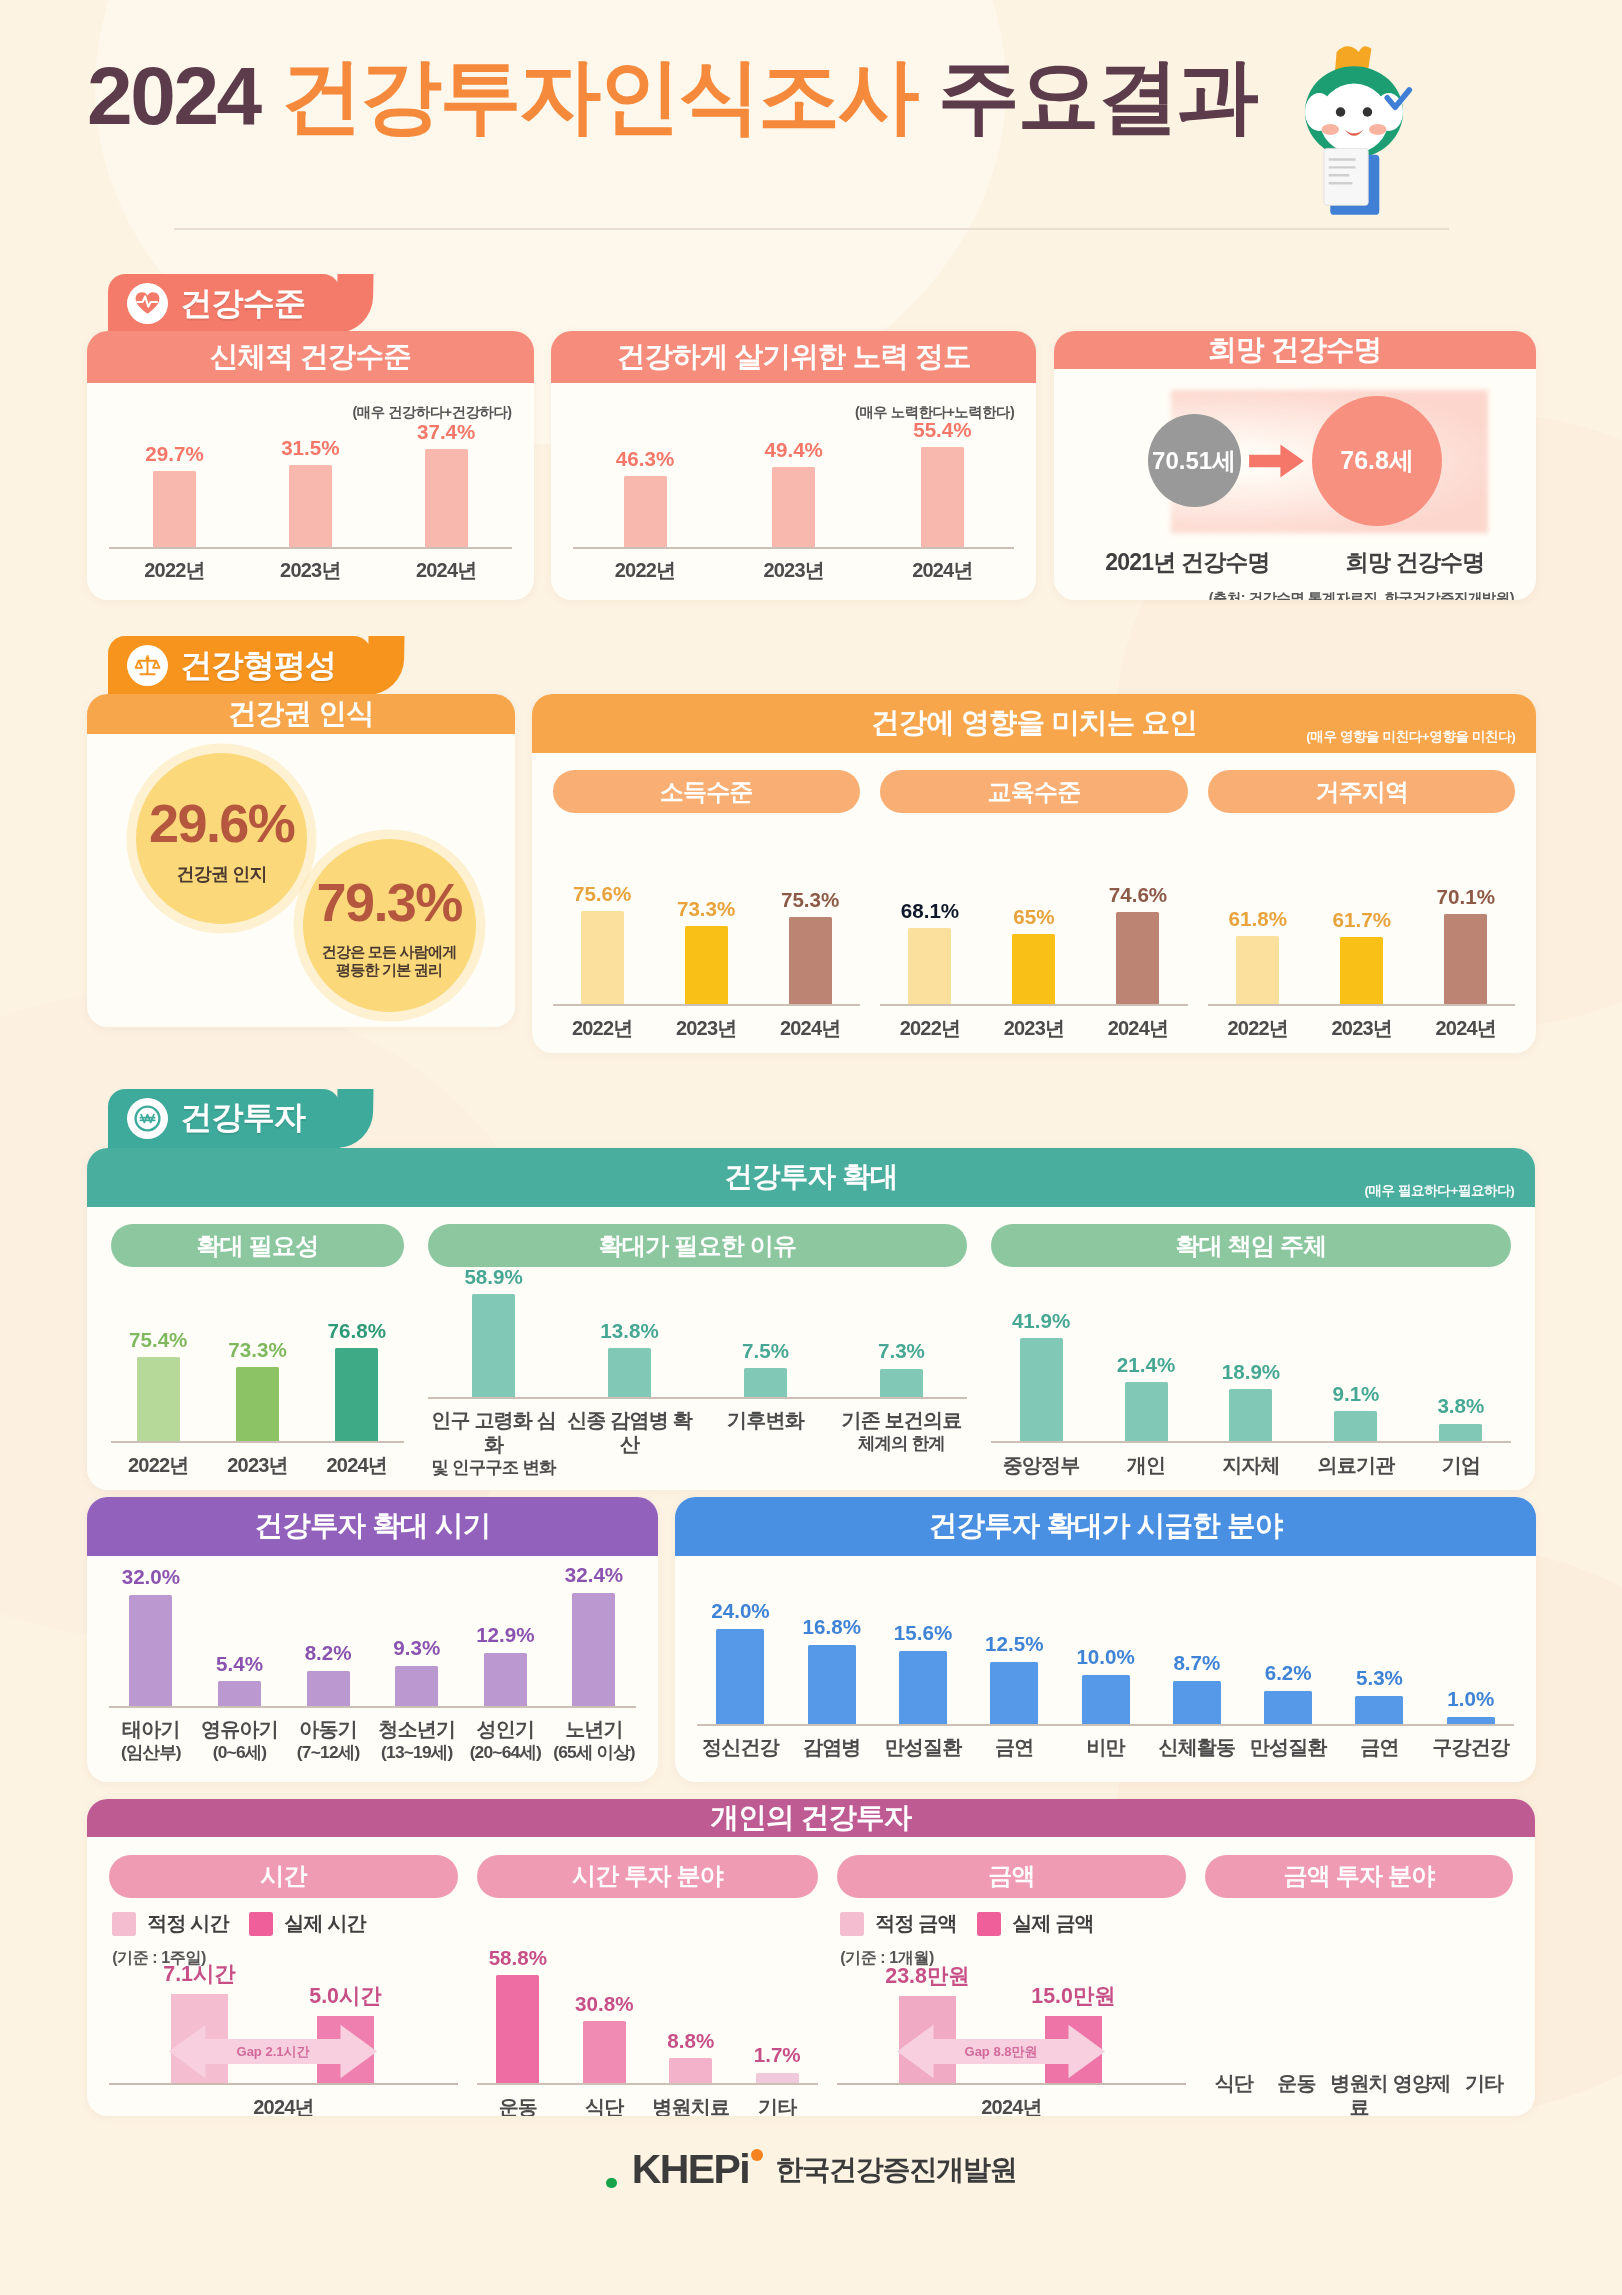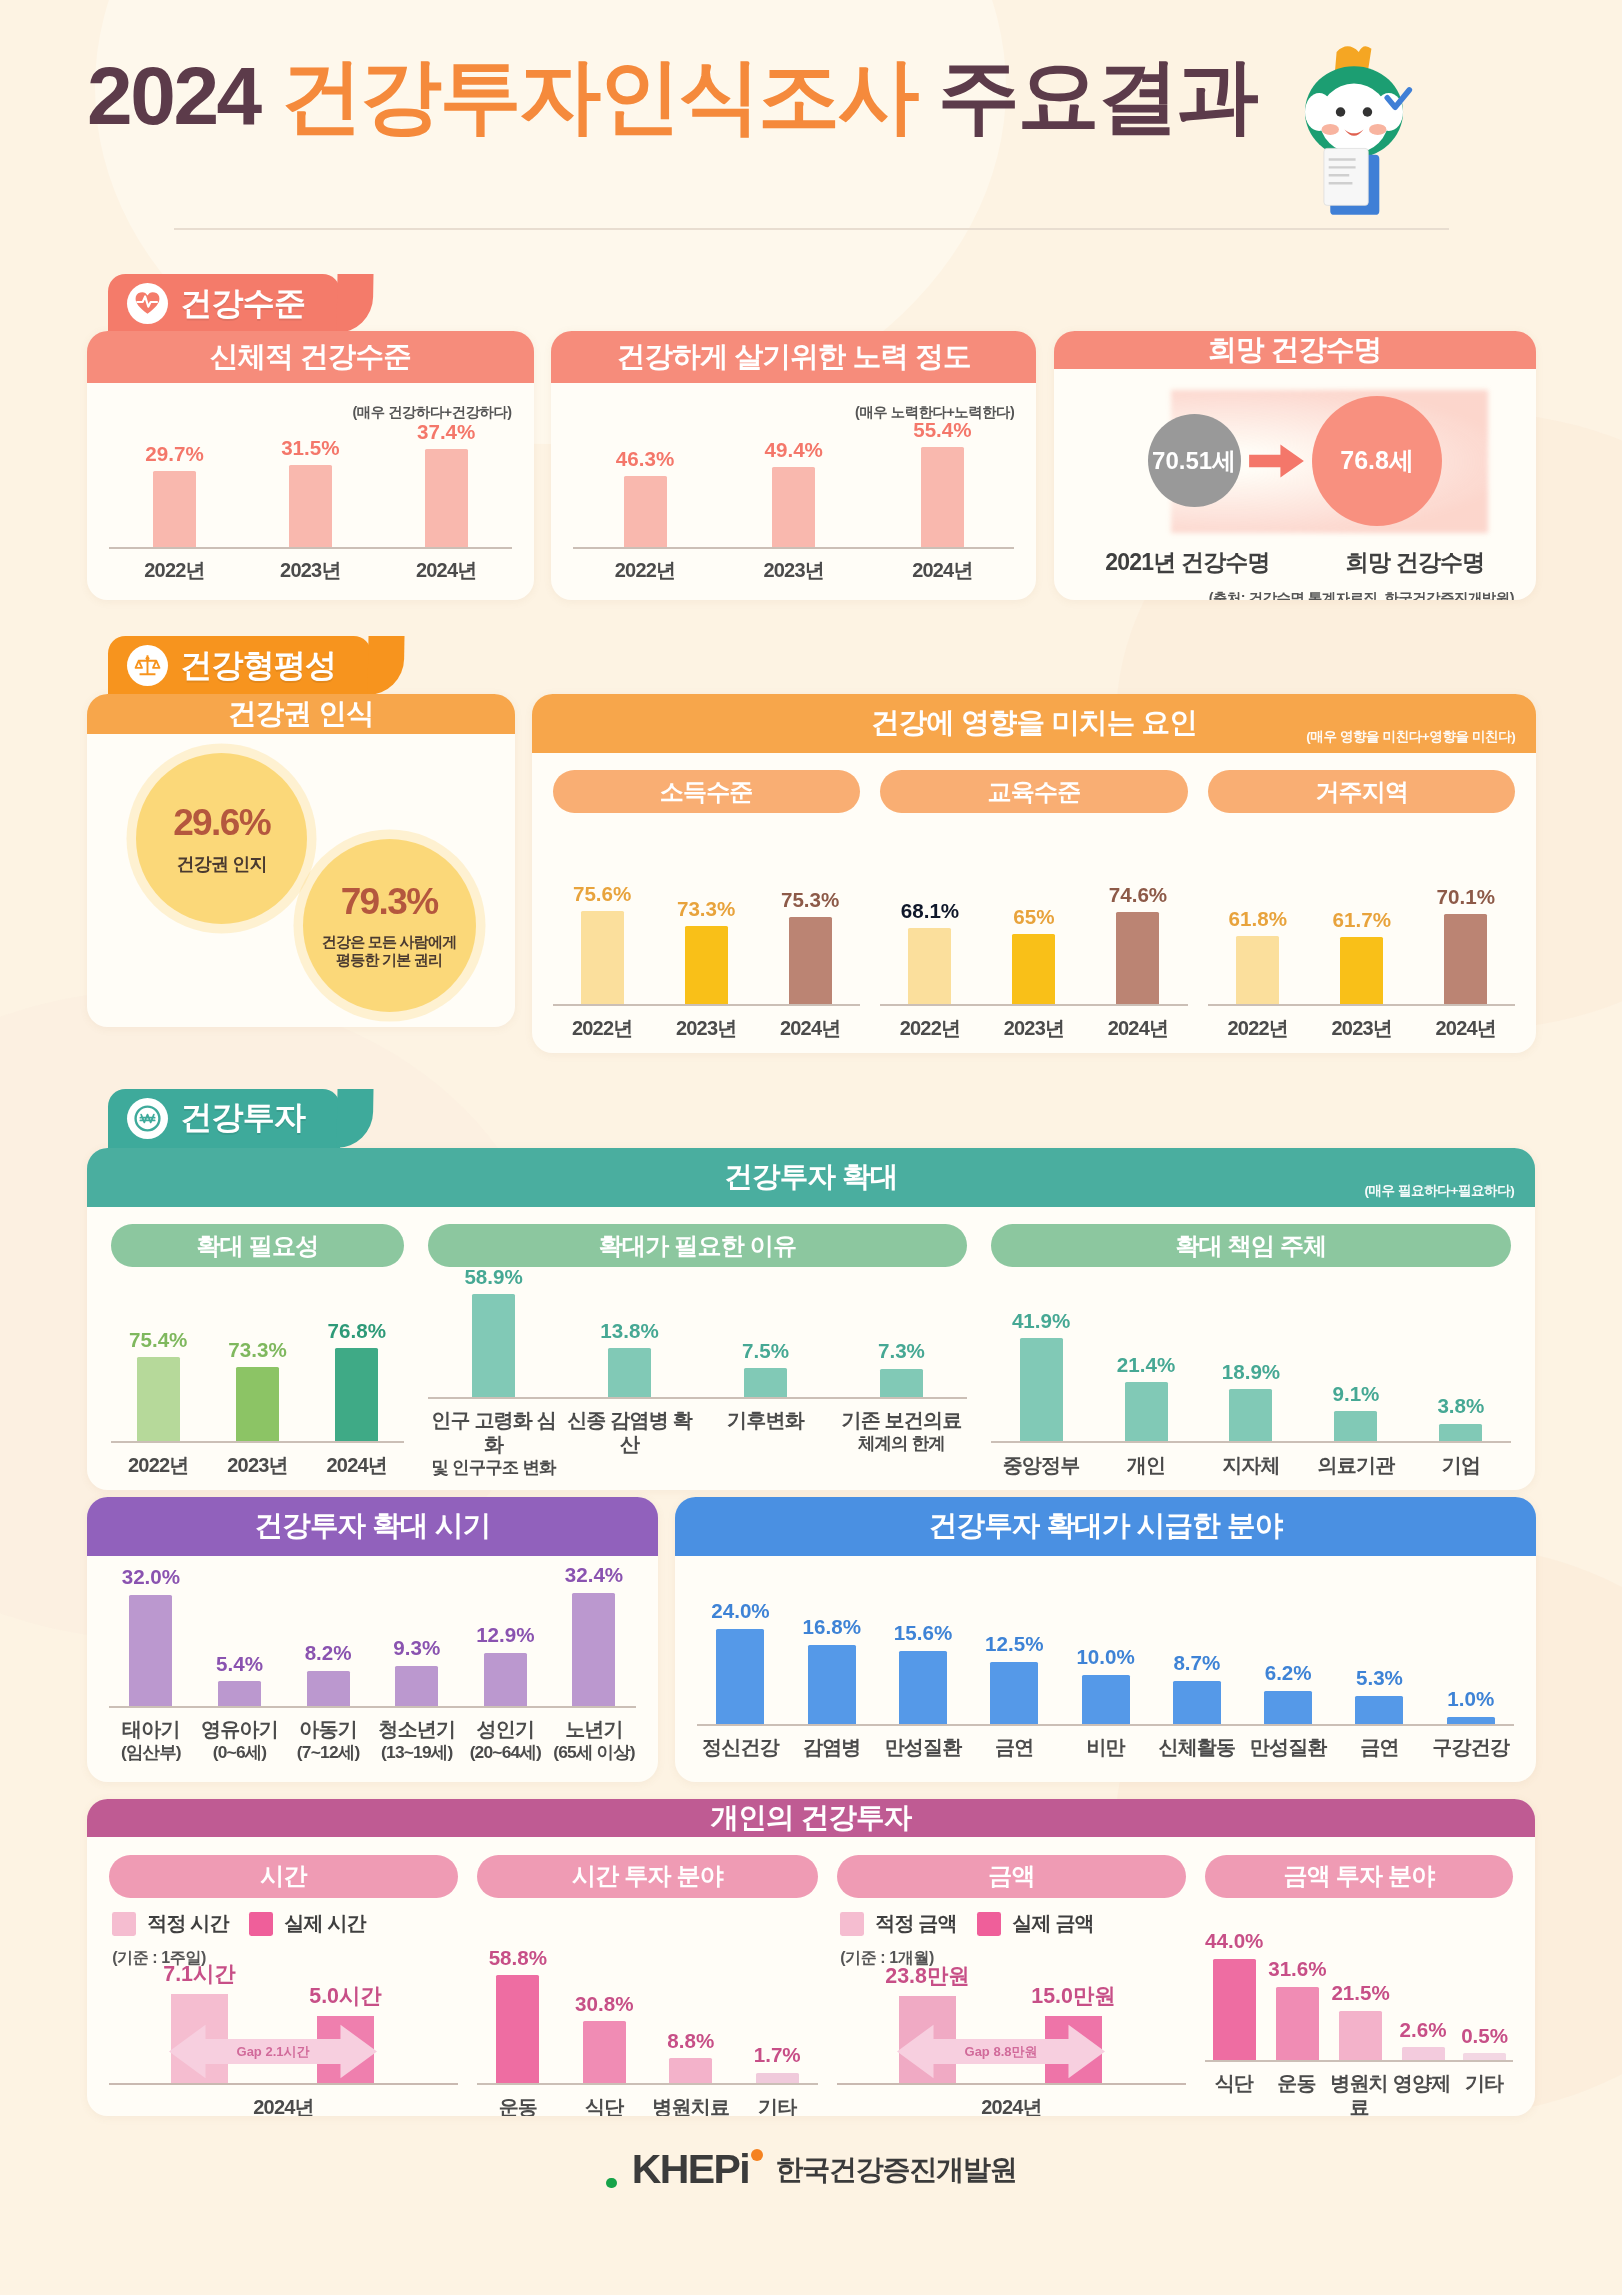--- a/index.html
+++ b/index.html
@@ -122,21 +122,21 @@
   .life-labels div { font-size: 23px; font-weight: bold; color: #3f3f3f; letter-spacing: -0.8px; }
   .src { text-align: right; font-size: 14.3px; font-weight: bold; color: #555; margin-top: 11px; letter-spacing: -0.4px; }
 
   
   .bubbles { position: relative; height: 261px; }
   .bub {
     position: absolute; border-radius: 50%; background: #fbd879;
     display: flex; flex-direction: column; align-items: center; justify-content: center;
     box-shadow: 0 0 0 9.5px rgba(251,216,121,.3);
   }
-  .bub .big { font-size: 37px; font-weight: bold; color: #b4573e; letter-spacing: -1.6px; }
+  .bub .big { font-size: 54px; font-weight: bold; color: #b4573e; letter-spacing: -1.6px; }
   .bub .cap { font-size: 18px; font-weight: bold; color: #4a3a30; text-align: center; line-height: 1.22; margin-top: 10px; letter-spacing: -0.8px; }
   .bub1 { left: 28.5px; top: 3.2px; width: 171px; height: 171px; }
   .bub2 { left: 195px; top: 89px; width: 173px; height: 173px; }
   .bub .cap.sm { font-size: 15px; }
 
   
   .gapchart { position: relative; }
   .gapplot { position: relative; height: 198px; border-bottom: 2.4px solid #c9b9b1; }
   .gbar { position: absolute; bottom: 0; width: 57px; }
   .gbar .lbl { position: absolute; bottom: 100%; left: 50%; transform: translateX(-50%); margin-bottom: 6.3px; font-size: 21.4px; font-weight: bold; color: #c74f87; white-space: nowrap; }
@@ -734,42 +734,20 @@
               </div>
               <div class="xlabels" style="justify-content:center">
                 <span class="xlab" style="flex:none">2024년</span>
               </div>
             </div>
           </div>
 
           <div style="flex:1;display:flex;flex-direction:column">
             <div class="pill pill-pink">금액 투자 분야</div>
             <div class="chart" style="flex:1;justify-content:flex-end;margin-top:8px">
-              <div class="plot" style="height:131px">
-                <div class="bargrp">
-                  <span class="bval" style="color:#c74f87">44.0%</span>
-                  <div class="bar" style="height:101px;background:#ee6da2"></div>
-                </div>
-                <div class="bargrp">
-                  <span class="bval" style="color:#c74f87">31.6%</span>
-                  <div class="bar" style="height:73px;background:#f08cb4"></div>
-                </div>
-                <div class="bargrp">
-                  <span class="bval" style="color:#c74f87">21.5%</span>
-                  <div class="bar" style="height:49px;background:#f3b2ca"></div>
-                </div>
-                <div class="bargrp">
-                  <span class="bval" style="color:#c74f87">2.6%</span>
-                  <div class="bar" style="height:12.7px;background:#f3cbdd"></div>
-                </div>
-                <div class="bargrp">
-                  <span class="bval" style="color:#c74f87">0.5%</span>
-                  <div class="bar" style="height:6.3px;background:#f3d7e3"></div>
-                </div>
-              </div>
               <div class="xlabels">
                 <span class="xlab">식단</span>
                 <span class="xlab">운동</span>
                 <span class="xlab">병원치료</span>
                 <span class="xlab">영양제</span>
                 <span class="xlab">기타</span>
               </div>
             </div>
           </div>
 

